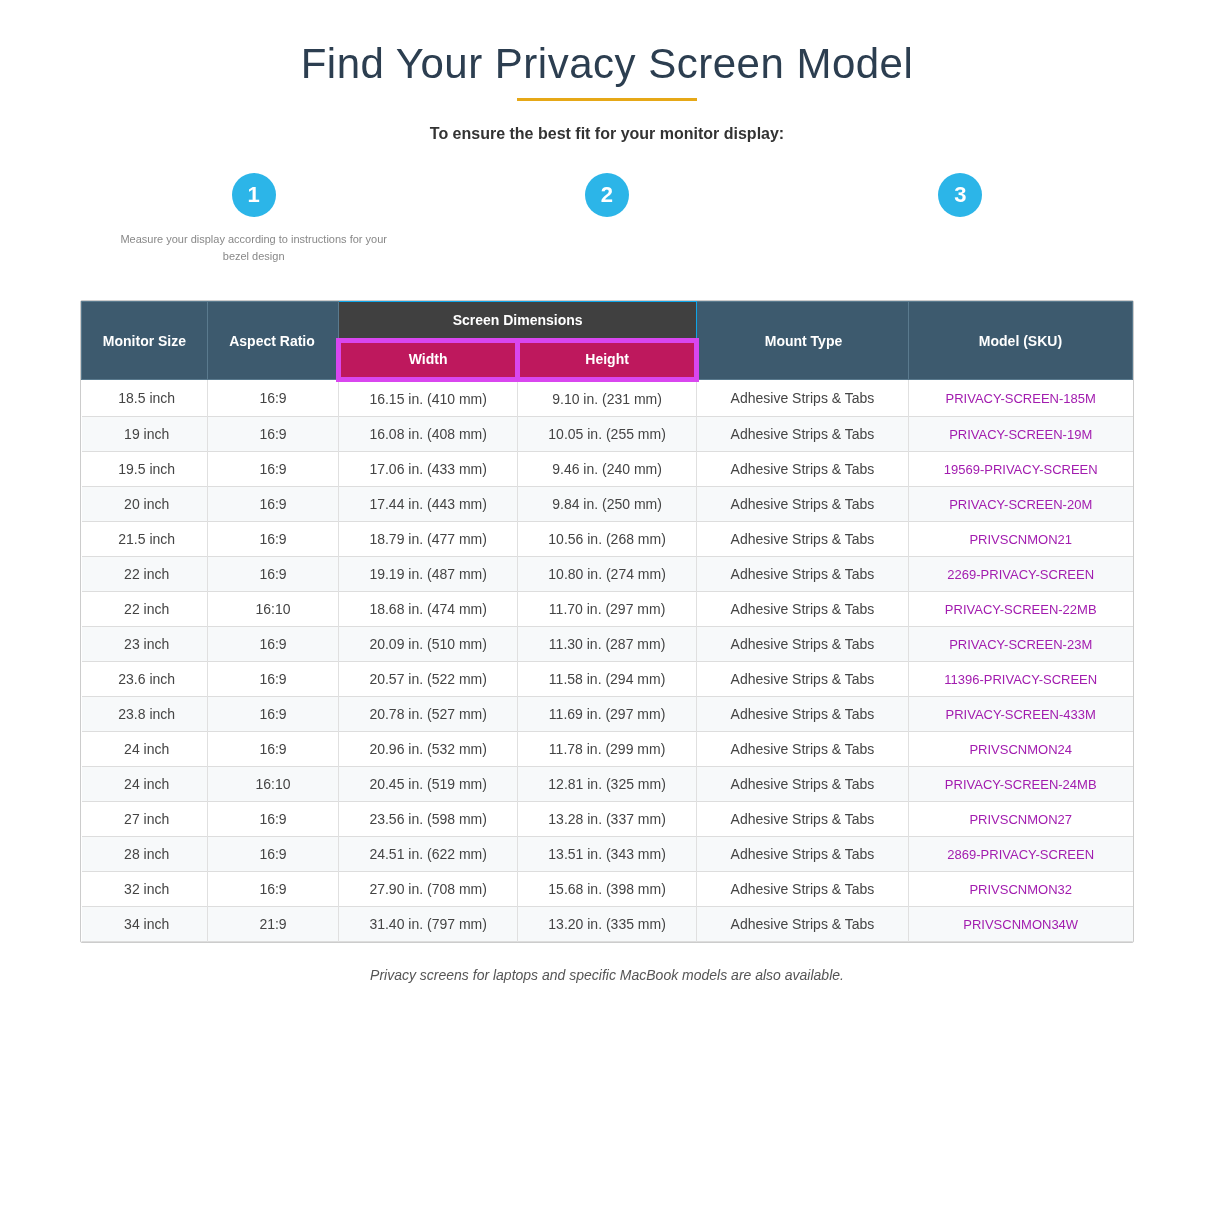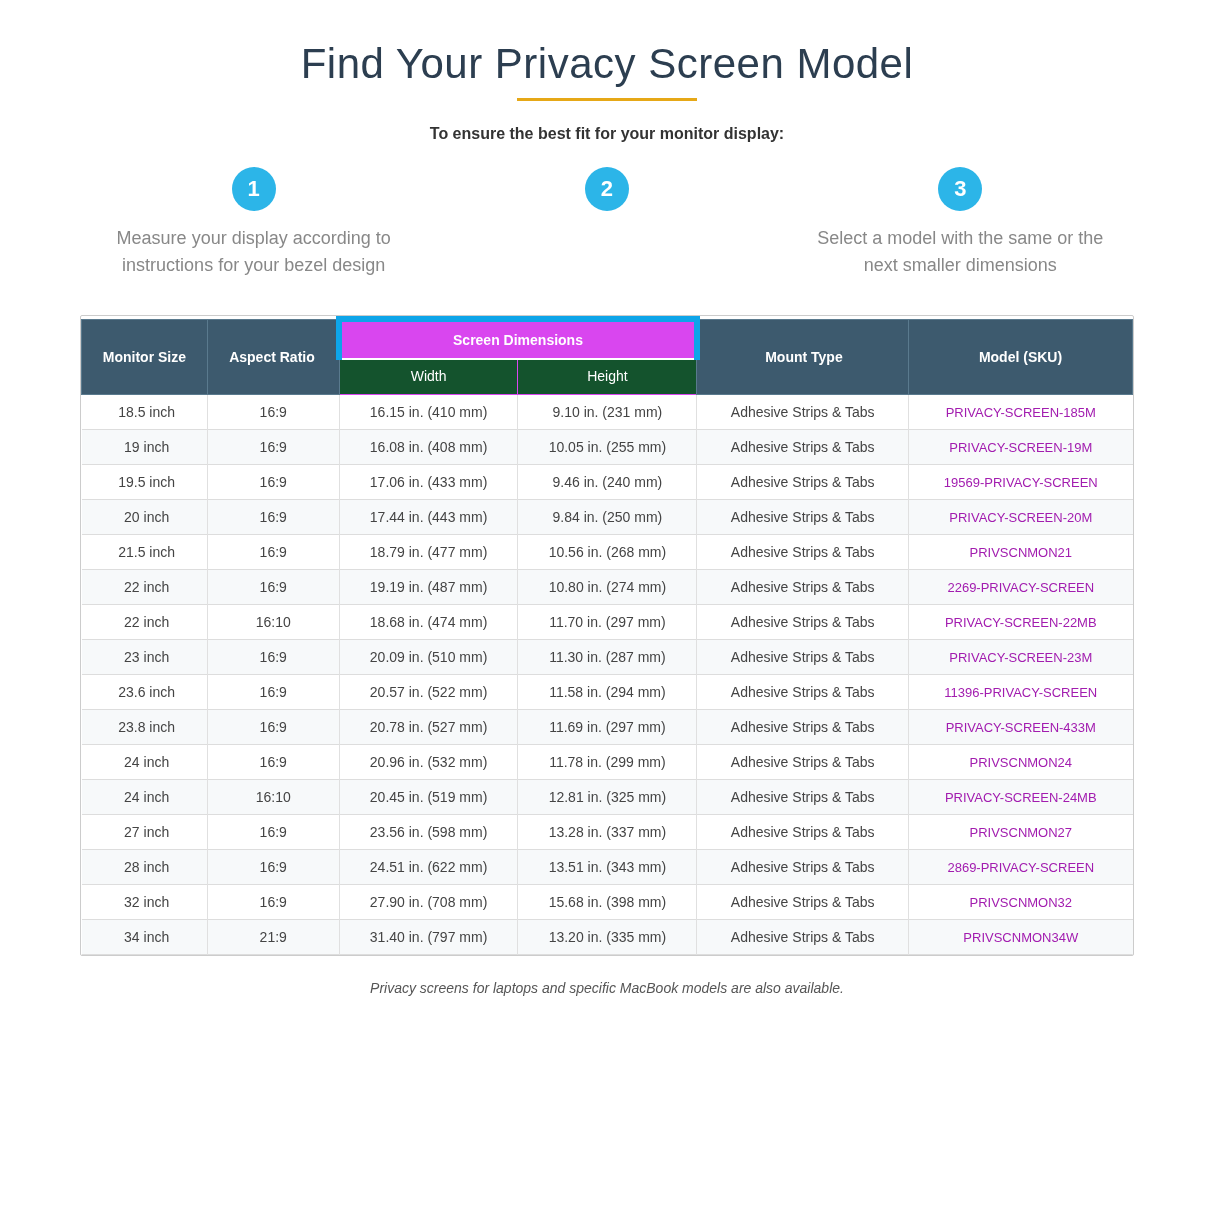--- a/index.html
+++ b/index.html
@@ -25,21 +25,21 @@
       width: 180px;
       height: 3px;
       background: #e6a817;
       margin: 0 auto 24px;
     }
     .subtitle {
       font-size: 16px;
       font-weight: 700;
       text-align: center;
       color: #333;
-      margin-bottom: 24px;
+      margin-bottom: 30px;
     }
     .steps-container {
       display: flex;
       justify-content: center;
       gap: 60px;
       margin-bottom: 36px;
       width: 100%;
       max-width: 1000px;
     }
     .step {
@@ -56,57 +56,57 @@
       background: #2cb5e8;
       color: #fff;
       font-size: 22px;
       font-weight: 700;
       display: flex;
       align-items: center;
       justify-content: center;
       margin-bottom: 14px;
     }
     .step-text {
-      font-size: 18px;
+      font-size: 11px;
       color: #888;
       line-height: 1.5;
       text-align: center;
     }
     .table-wrapper {
       width: 100%;
       max-width: 1060px;
       border: 1px solid #ccc;
       border-radius: 2px;
       overflow: hidden;
       margin-bottom: 18px;
     }
     table {
       width: 100%;
       border-collapse: collapse;
       font-size: 14px;
     }
     thead tr.header-top th {
-      background: #d946ef;
+      background: #404040;
       color: #fff;
       font-weight: 700;
       text-align: center;
       padding: 10px 8px;
-      border: 6px solid #0ea5e9;
+      border: 1px solid #0ea5e9;
     }
     thead tr.header-top th.empty {
       background: #3d5a6e;
       border: 1px solid #5a7a8e;
     }
     thead tr.header-sub th {
-      background: #14532d;
+      background: #be185d;
       color: #fff;
-      font-weight: 400;
+      font-weight: 700;
       text-align: center;
       padding: 8px 8px 10px;
-      border: 1px solid #d946ef;
+      border: 5px solid #d946ef;
       font-size: 14px;
     }
     .screen-dim-header {
       border-bottom: 2px solid #fff !important;
     }
     tbody tr {
       border-bottom: 1px solid #ddd;
     }
     tbody tr:nth-child(even) {
       background: #f7f9fa;
@@ -150,21 +150,20 @@
 <div class="steps-container">
   <div class="step">
     <div class="step-circle">1</div>
     <p class="step-text">Measure your display according to instructions for your bezel design</p>
   </div>
   <div class="step">
     <div class="step-circle">2</div>
   </div>
   <div class="step">
     <div class="step-circle">3</div>
-    <p class="step-text">Select a model with the same or the next smaller dimensions</p>
   </div>
 </div>
 
 <div class="table-wrapper">
   <table>
     <thead>
       <tr class="header-top">
         <th class="empty" rowspan="2">Monitor Size</th>
         <th class="empty" rowspan="2">Aspect Ratio</th>
         <th colspan="2" class="screen-dim-header span-col">Screen Dimensions</th>

